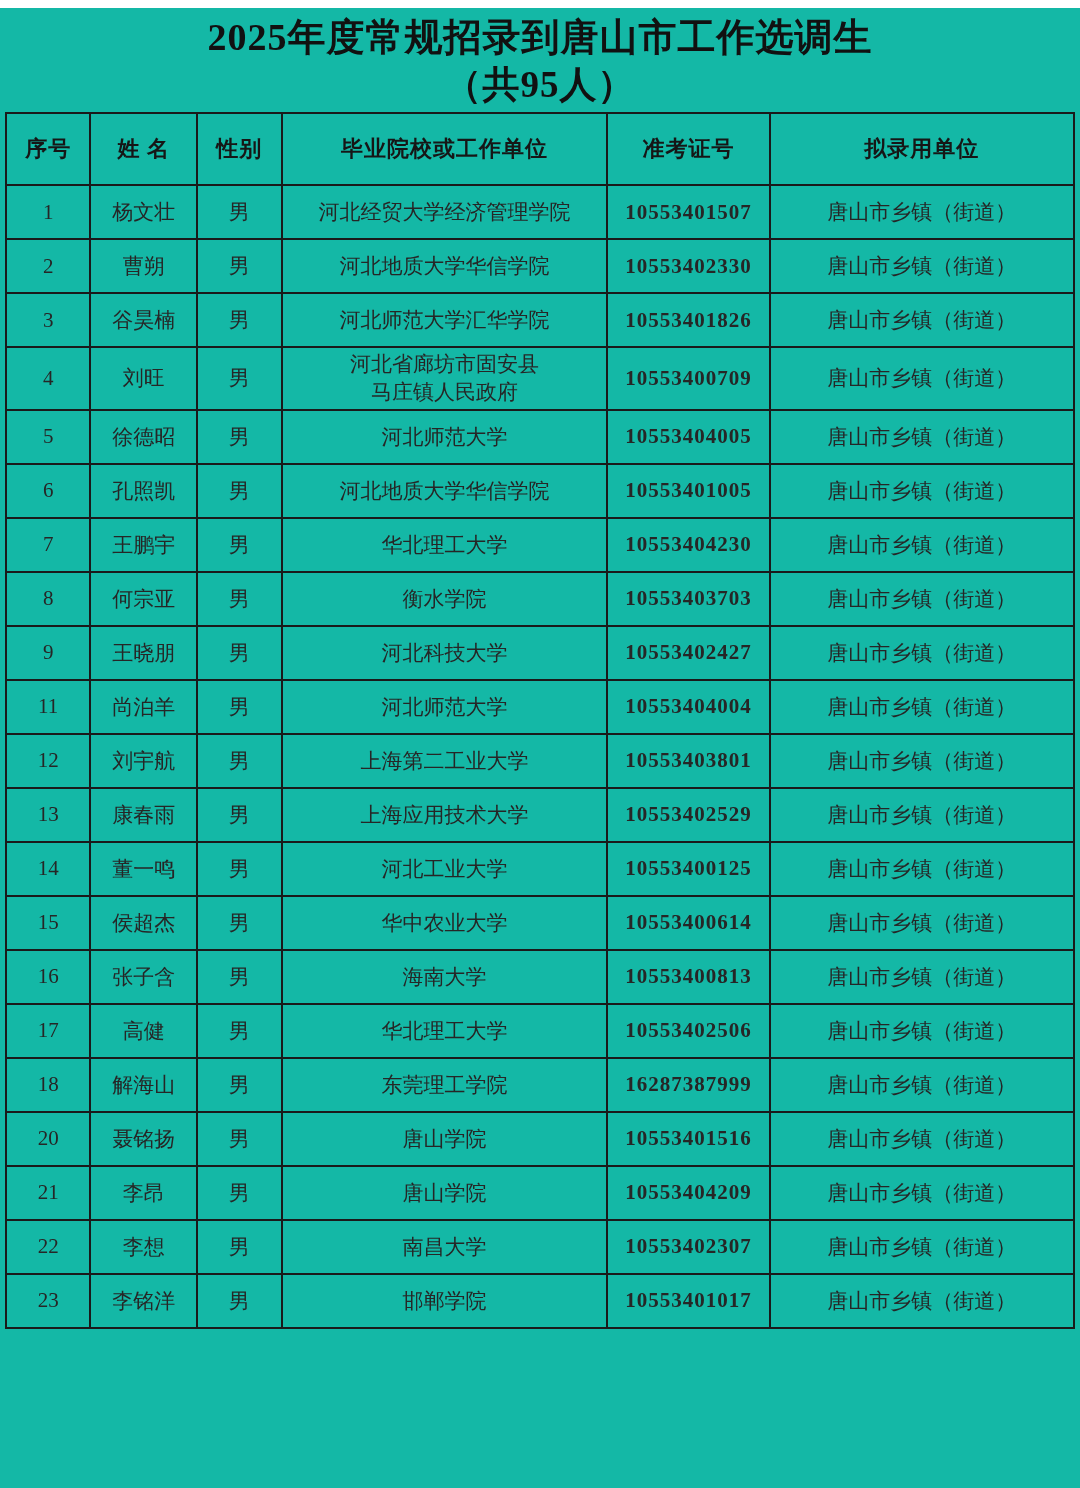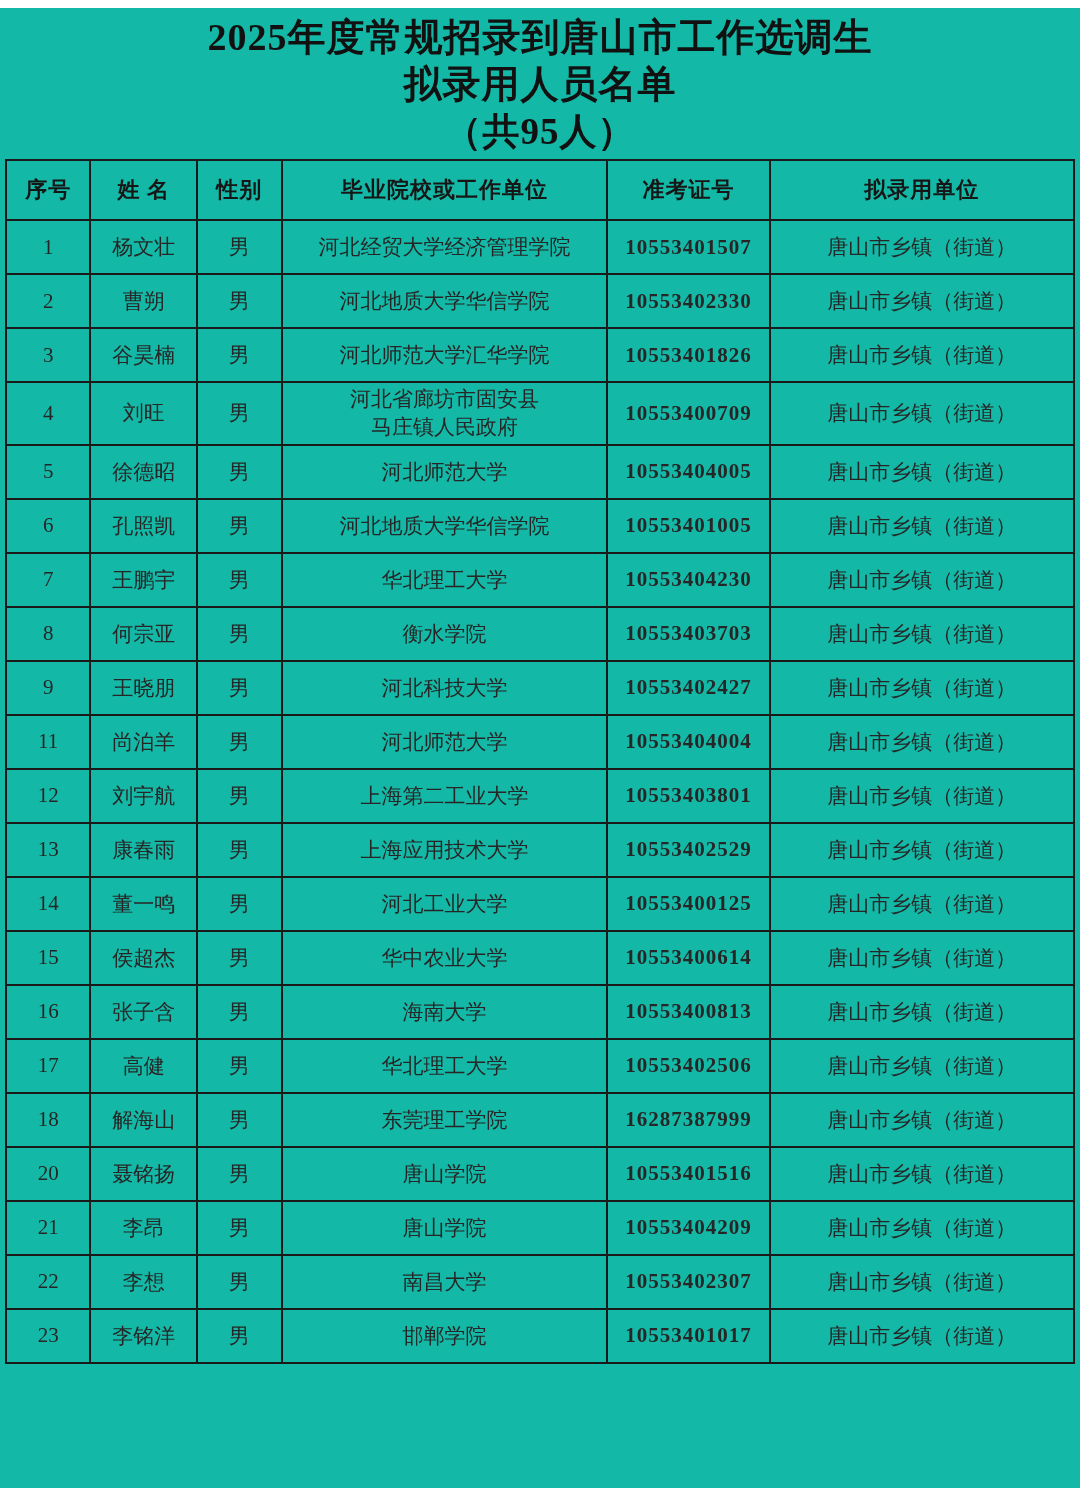--- a/index.html
+++ b/index.html
@@ -42,21 +42,21 @@
   table.roster th,
   table.roster td {
     border: 2px solid #1a1a1a;
     text-align: center;
     vertical-align: middle;
     padding: 2px 4px;
     box-sizing: border-box;
     overflow: hidden;
   }
   table.roster thead tr {
-    height: 60px;
+    height: 72px;
     border-radius: 19px;
   }
   table.roster th {
     font-size: 22px;
     font-weight: bold;
     color: #161616;
     letter-spacing: 1px;
   }
   table.roster tbody tr {
     height: 54px;
@@ -81,21 +81,20 @@
   col.c-ticket { width: 15.2%; }
   col.c-unit   { width: 28.5%; }
 </style>
 </head>
 <body>
 
 <div class="page">
 
   <div class="title-block">
     <div class="title-line">2025年度常规招录到唐山市工作选调生</div>
-    <div class="title-line">拟录用人员名单</div>
     <div class="title-line small">（共95人）</div>
   </div>
 
   <table class="roster">
     <colgroup>
       <col class="c-no">
       <col class="c-name">
       <col class="c-gender">
       <col class="c-school">
       <col class="c-ticket">

